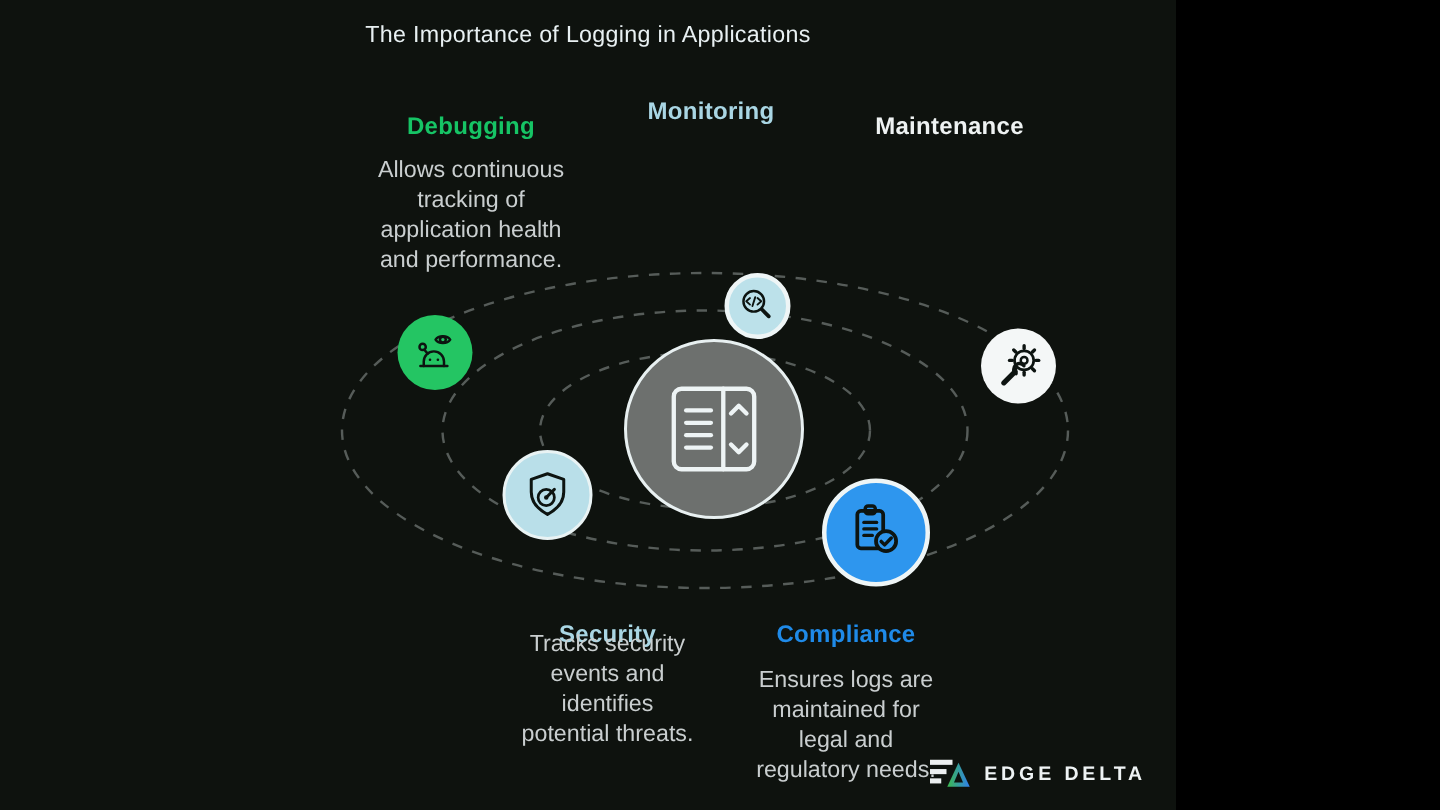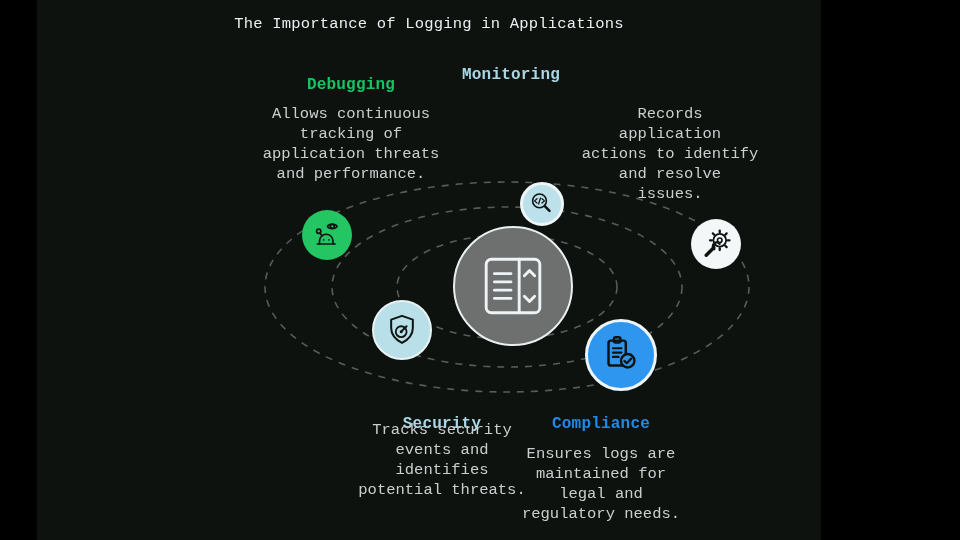--- a/index.html
+++ b/index.html
@@ -1,20 +1,19 @@
 <!DOCTYPE html>
 <html style="--bg: #0e120e; --title-color: #e8f0f2; --body-color: #c9cecf; --orbit-color: #565c59; --monitoring: #16c465; --debugging: #a9d6e4; --maintenance: #eef2f2; --security: #a9d6e4; --compliance: #1f8ae8; --monitoring-fill: #24c563; --debugging-fill: #bce1ea; --maintenance-fill: #f4f7f7; --security-fill: #b9dfe9; --compliance-fill: #2e96ee; --center-fill: #6d706e; --center-stroke: #e8f0f1; --icon-ink: #0d1411; --logo-text-color: #eef3f4; --logo-green: #3cb94e; --logo-blue: #2f80ef;"><head>
 <meta charset="utf-8">
 <style>
   html,body{margin:0;padding:0;background:#000;}
   .canvas{
     position:relative;width:784px;height:540px;overflow:hidden;
     background:var(--bg,#0e120e);
-    font-family:Liberation Mono, monospace;
-    margin-left:37px;
+    font-family:Liberation Sans, sans-serif;
     -webkit-font-smoothing:antialiased;
   }
   .title{
     position:absolute;left:0;right:0;top:15px;text-align:center;
     color:var(--title-color,#e8f0f2);font-size:15.5px;font-weight:500;letter-spacing:.2px;
   }
   .orbits{position:absolute;left:0;top:0;z-index:1;}
   .sec-label{
     position:absolute;width:190px;text-align:center;
     font-size:16px;font-weight:700;letter-spacing:.2px;
@@ -152,35 +151,47 @@
         <line x1="15.5" y1="21.5" x2="24.5" y2="21.5" stroke-width="2.2"></line>
         <line x1="15.5" y1="26" x2="21.5" y2="26" stroke-width="2.2"></line>
         <circle cx="31" cy="30" r="7" fill="var(--compliance-fill)" stroke-width="2.6"></circle>
         <path d="M27.6 30.2 l2.4 2.4 4.6 -4.8" stroke-width="2.4"></path>
       </g>
     </svg>
   </div>
 
   <div class="sec-label lbl-monitoring">Debugging</div>
   <div class="sec-label lbl-debugging">Monitoring</div>
+  <div class="sec-label lbl-maintenance">Maintenance</div>
   <div class="sec-label lbl-security">Security</div>
   <div class="sec-label lbl-compliance">Compliance</div>
 
   <div class="sec-body bod-monitoring">Allows continuous
 tracking of
-application threats
+application health
 and performance.</div>
-  <div class="sec-body bod-maintenance">Records
-application
-actions to identify
-and resolve
-issues.</div>
   <div class="sec-body bod-security">Tracks security
 events and
 identifies
 potential threats.</div>
   <div class="sec-body bod-compliance">Ensures logs are
 maintained for
 legal and
 regulatory needs.</div>
 
+  <div class="logo">
+    <svg width="27" height="24" viewBox="0 0 27 24">
+      <defs>
+        <linearGradient id="edg" x1="0" y1="0" x2="1" y2="0">
+          <stop offset="0" stop-color="var(--logo-green)"></stop>
+          <stop offset="1" stop-color="var(--logo-blue)"></stop>
+        </linearGradient>
+      </defs>
+      <rect x="0" y="3.5" width="15" height="3.4" fill="#eceff0"></rect>
+      <rect x="0" y="9.7" width="11" height="3.4" fill="#eceff0"></rect>
+      <rect x="0" y="15.9" width="7.5" height="3.4" fill="#eceff0"></rect>
+      <polygon points="11.5,21.5 19,5.5 26.5,21.5" fill="url(#edg)"></polygon>
+      <polygon points="19,11.5 16,18.6 22,18.6" fill="var(--bg)"></polygon>
+    </svg>
+    <span class="logo-text">EDGE DELTA</span>
+  </div>
 
 </div>
 
 </body></html>

